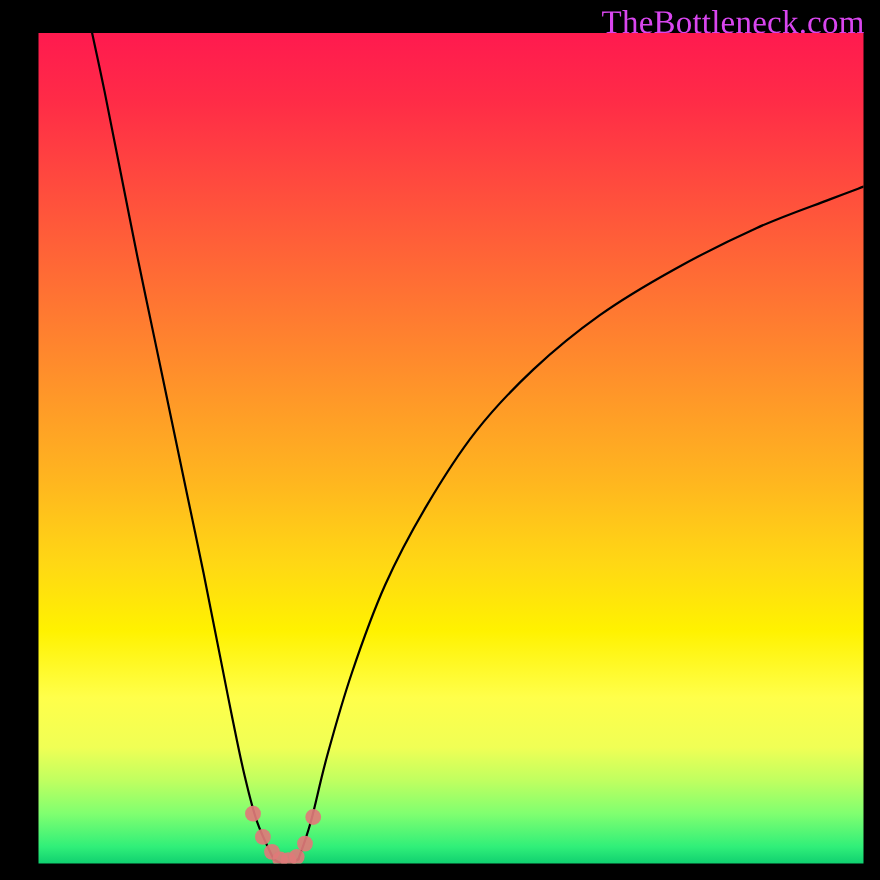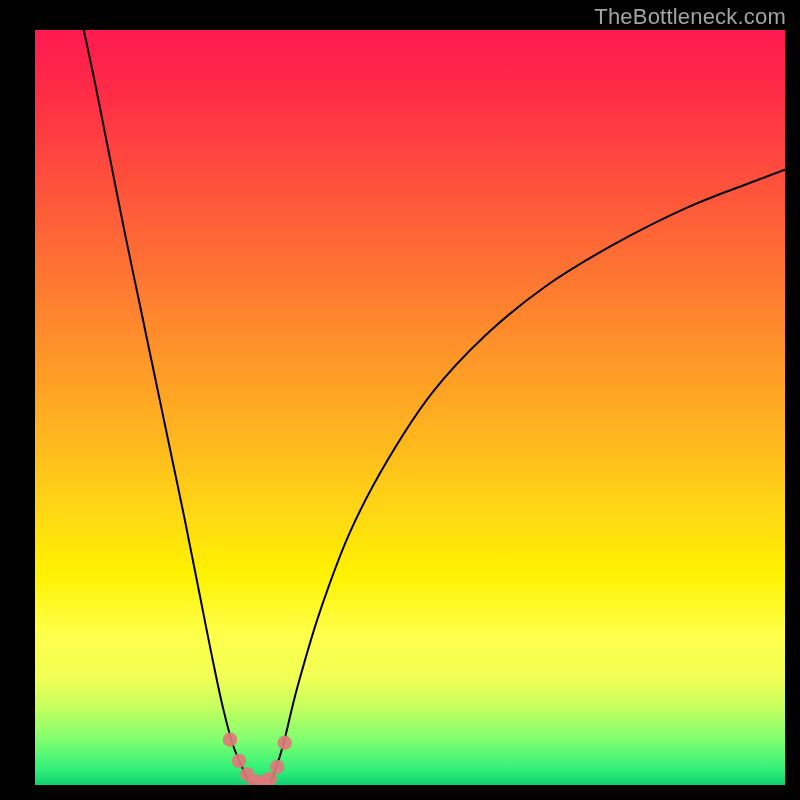--- a/index.html
+++ b/index.html
@@ -47,24 +47,25 @@
     position: absolute;
     left: 0;
     top: 0;
     width: 750px;
     height: 755px;
   }
   .watermark {
     position: absolute;
     top: 4px;
     right: 14px;
-    color: #a3a3a3;
-    font-size: 22px;
+    color: #d946ef;
+    font-size: 30px;
     font-weight: 500;
     letter-spacing: 0.2px;
+    font-family: Liberation Serif, serif;
   }
 </style>
 </head>
 <body>
 
 <div class="frame">
 
   <div class="watermark">TheBottleneck.com</div>
 
   <div class="plot">

